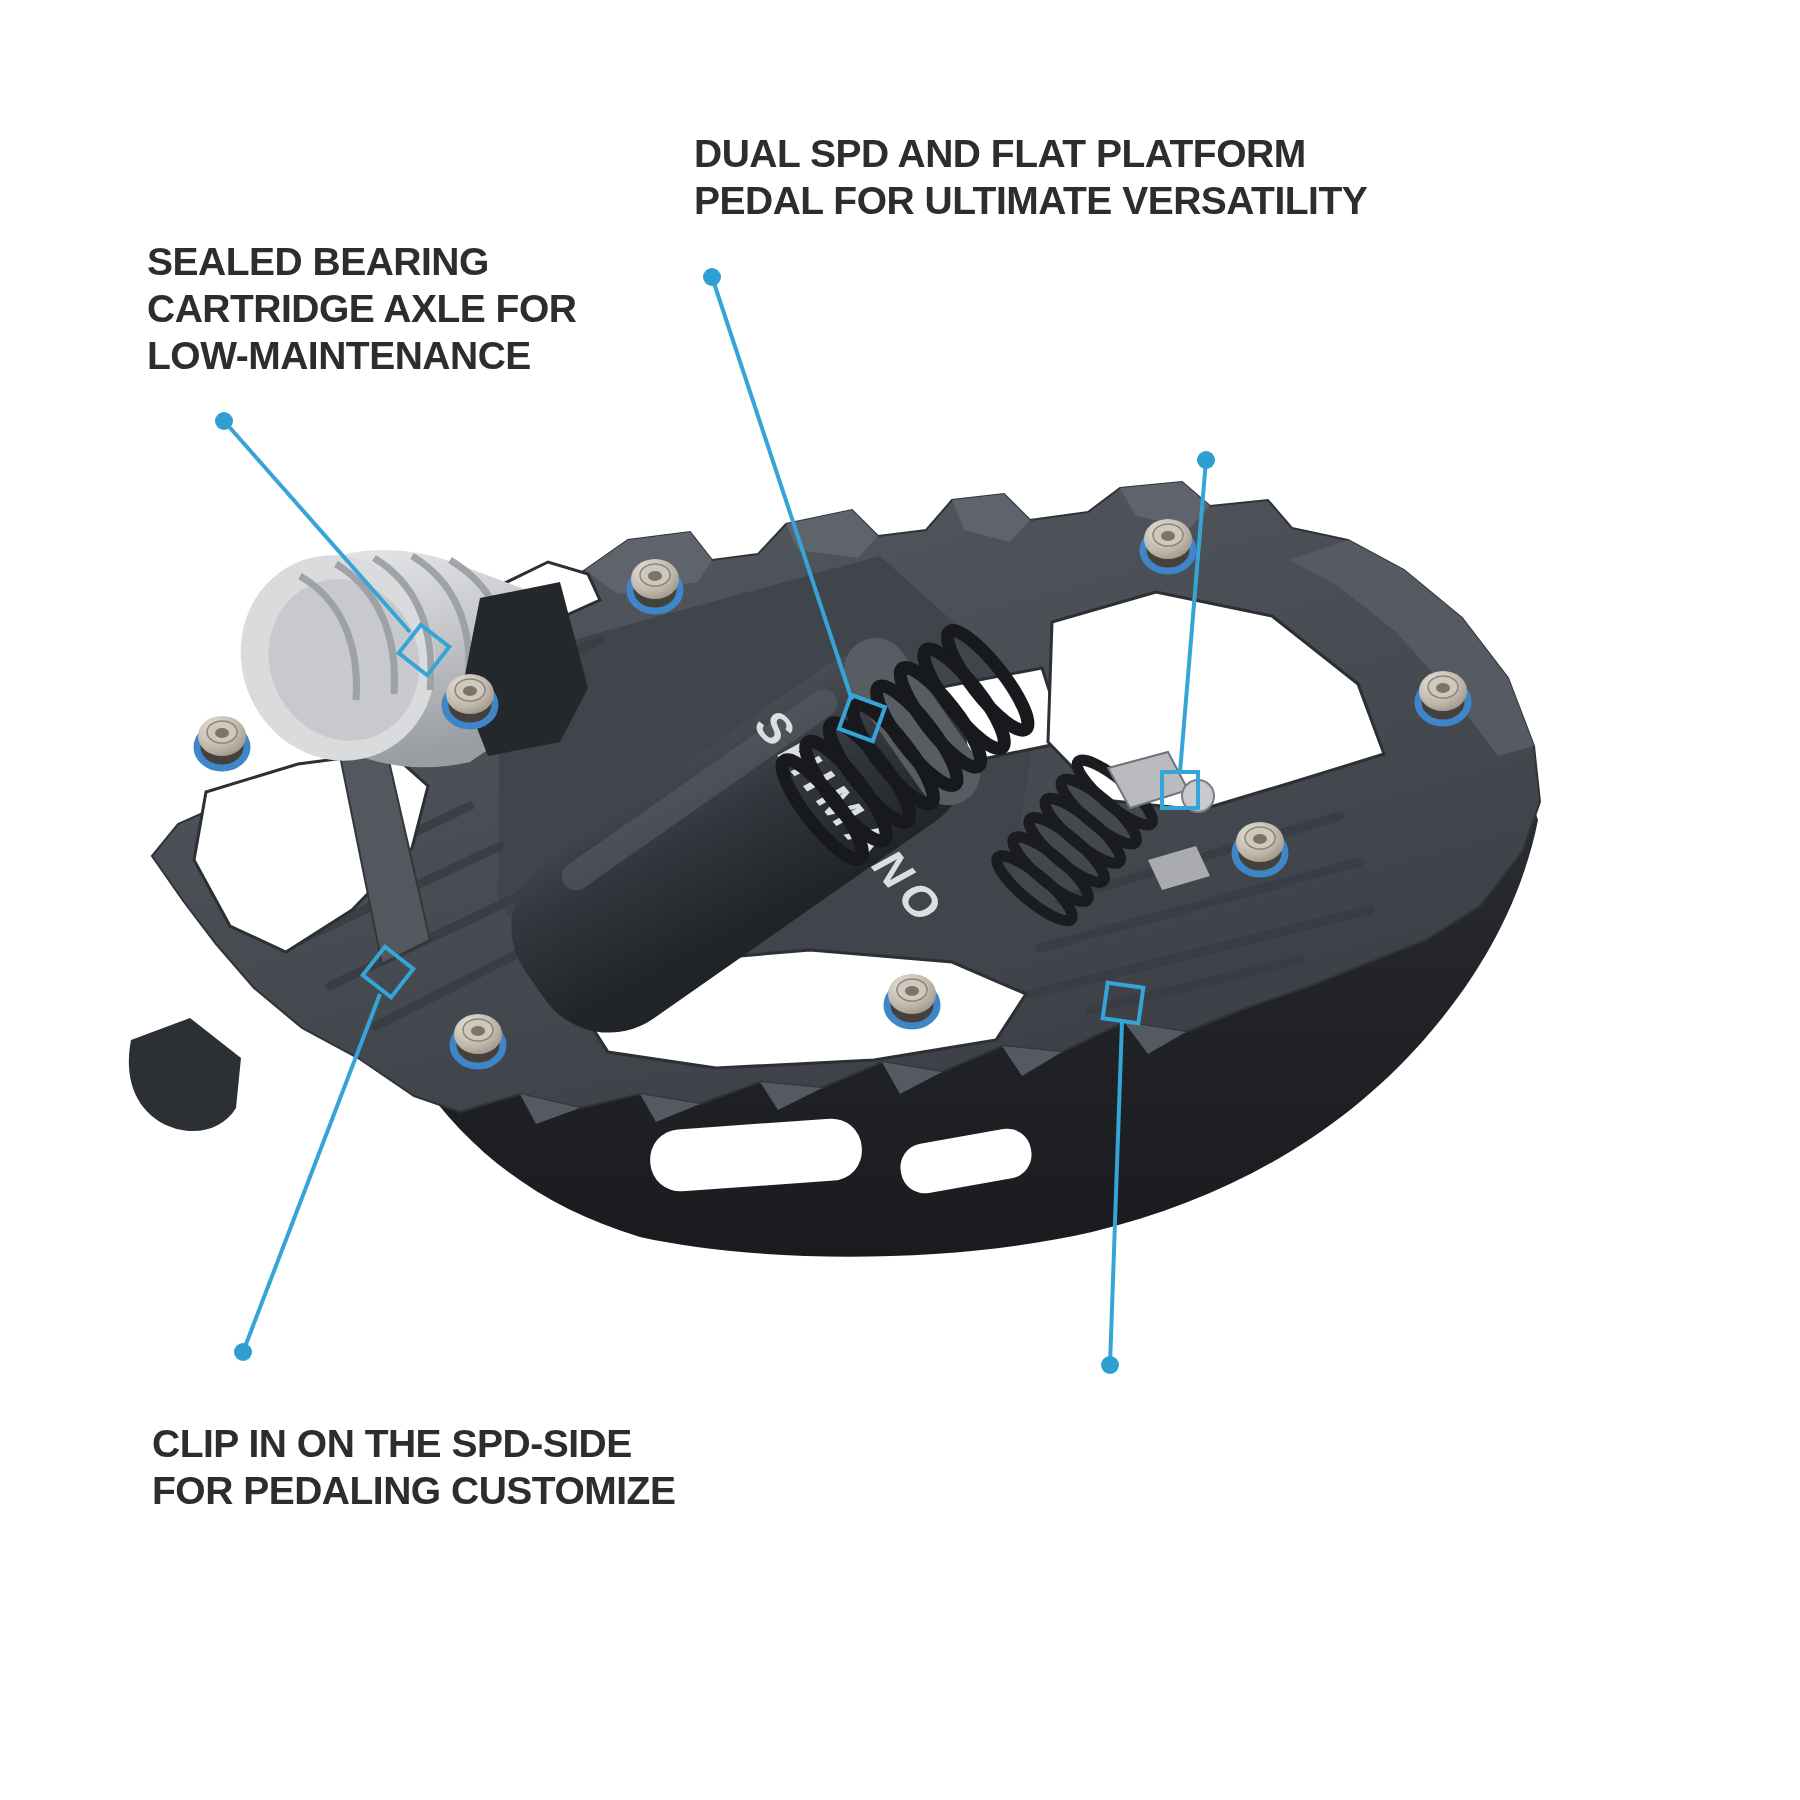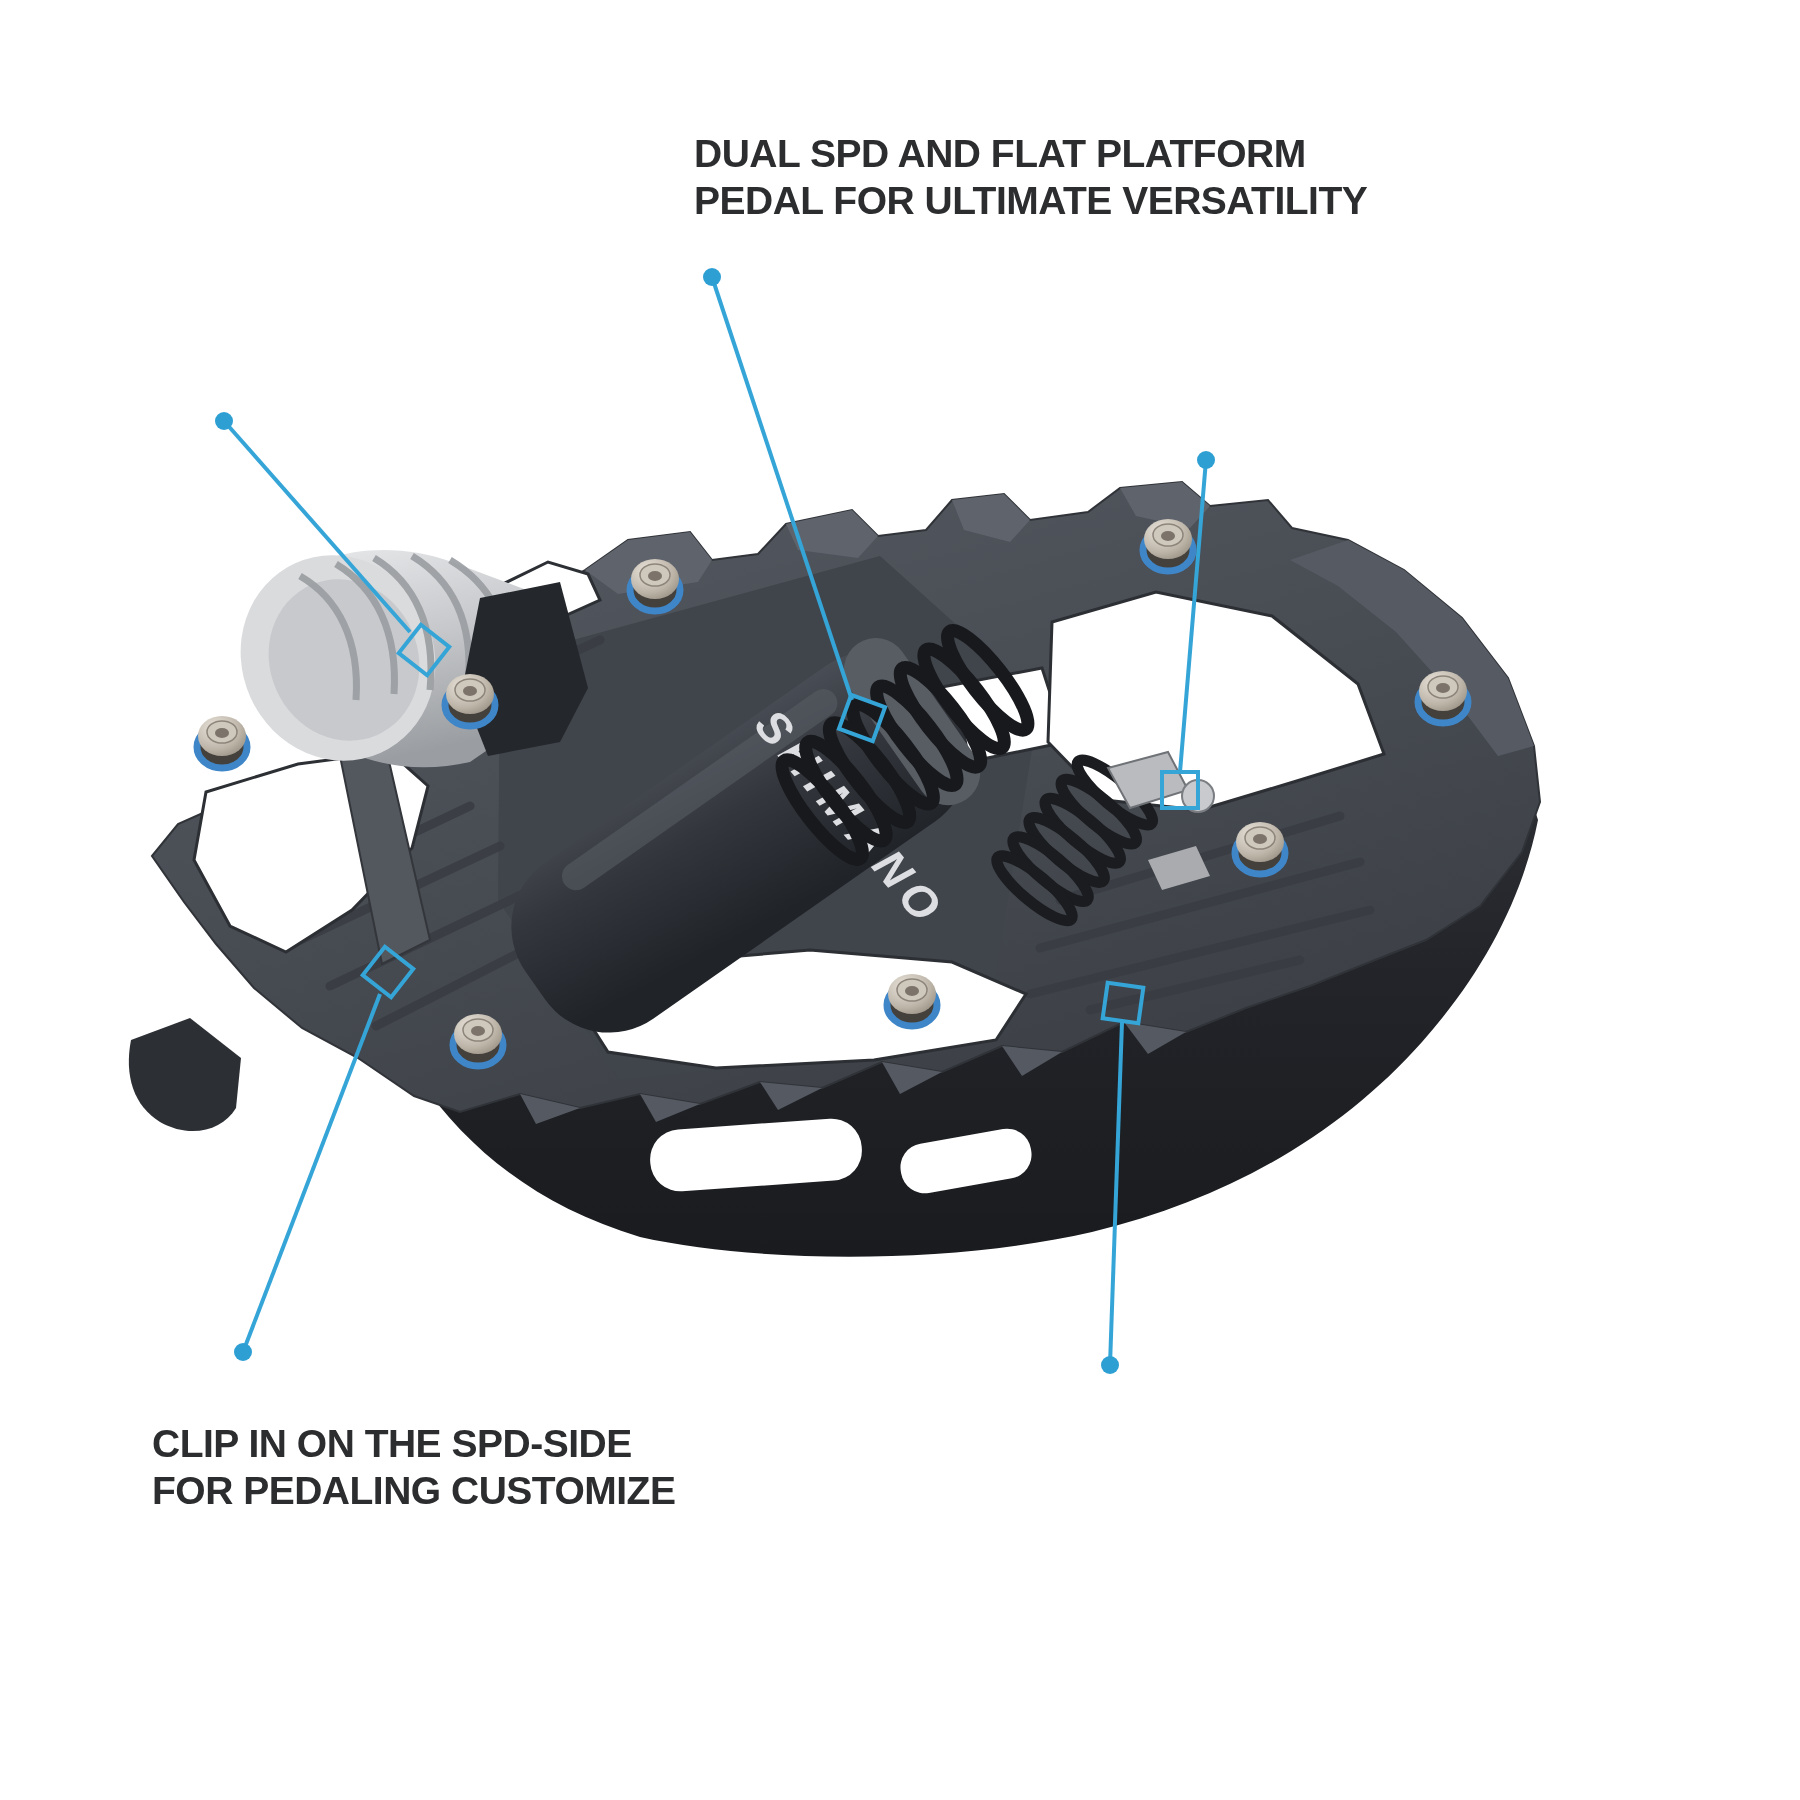--- a/index.html
+++ b/index.html
@@ -259,18 +259,21 @@
         <rect x="370" y="954" width="36" height="36" transform="rotate(38 388 972)"></rect>
       </g>
       <g>
         <line x1="1110" y1="1365" x2="1122" y2="1022"></line>
         <circle cx="1110" cy="1365" r="9" fill="#2d9fd3" stroke="none"></circle>
         <rect x="1105" y="985" width="36" height="36" transform="rotate(8 1123 1003)"></rect>
       </g>
     </g>
   </svg>
 
+  <div class="ann ann-sealed">SEALED BEARING
+CARTRIDGE AXLE FOR
+LOW-MAINTENANCE</div>
   <div class="ann ann-dual">DUAL SPD AND FLAT PLATFORM
 PEDAL FOR ULTIMATE VERSATILITY</div>
   <div class="ann ann-clip">CLIP IN ON THE SPD-SIDE
 FOR PEDALING CUSTOMIZE</div>
 
 </div>
 
 </body></html>

